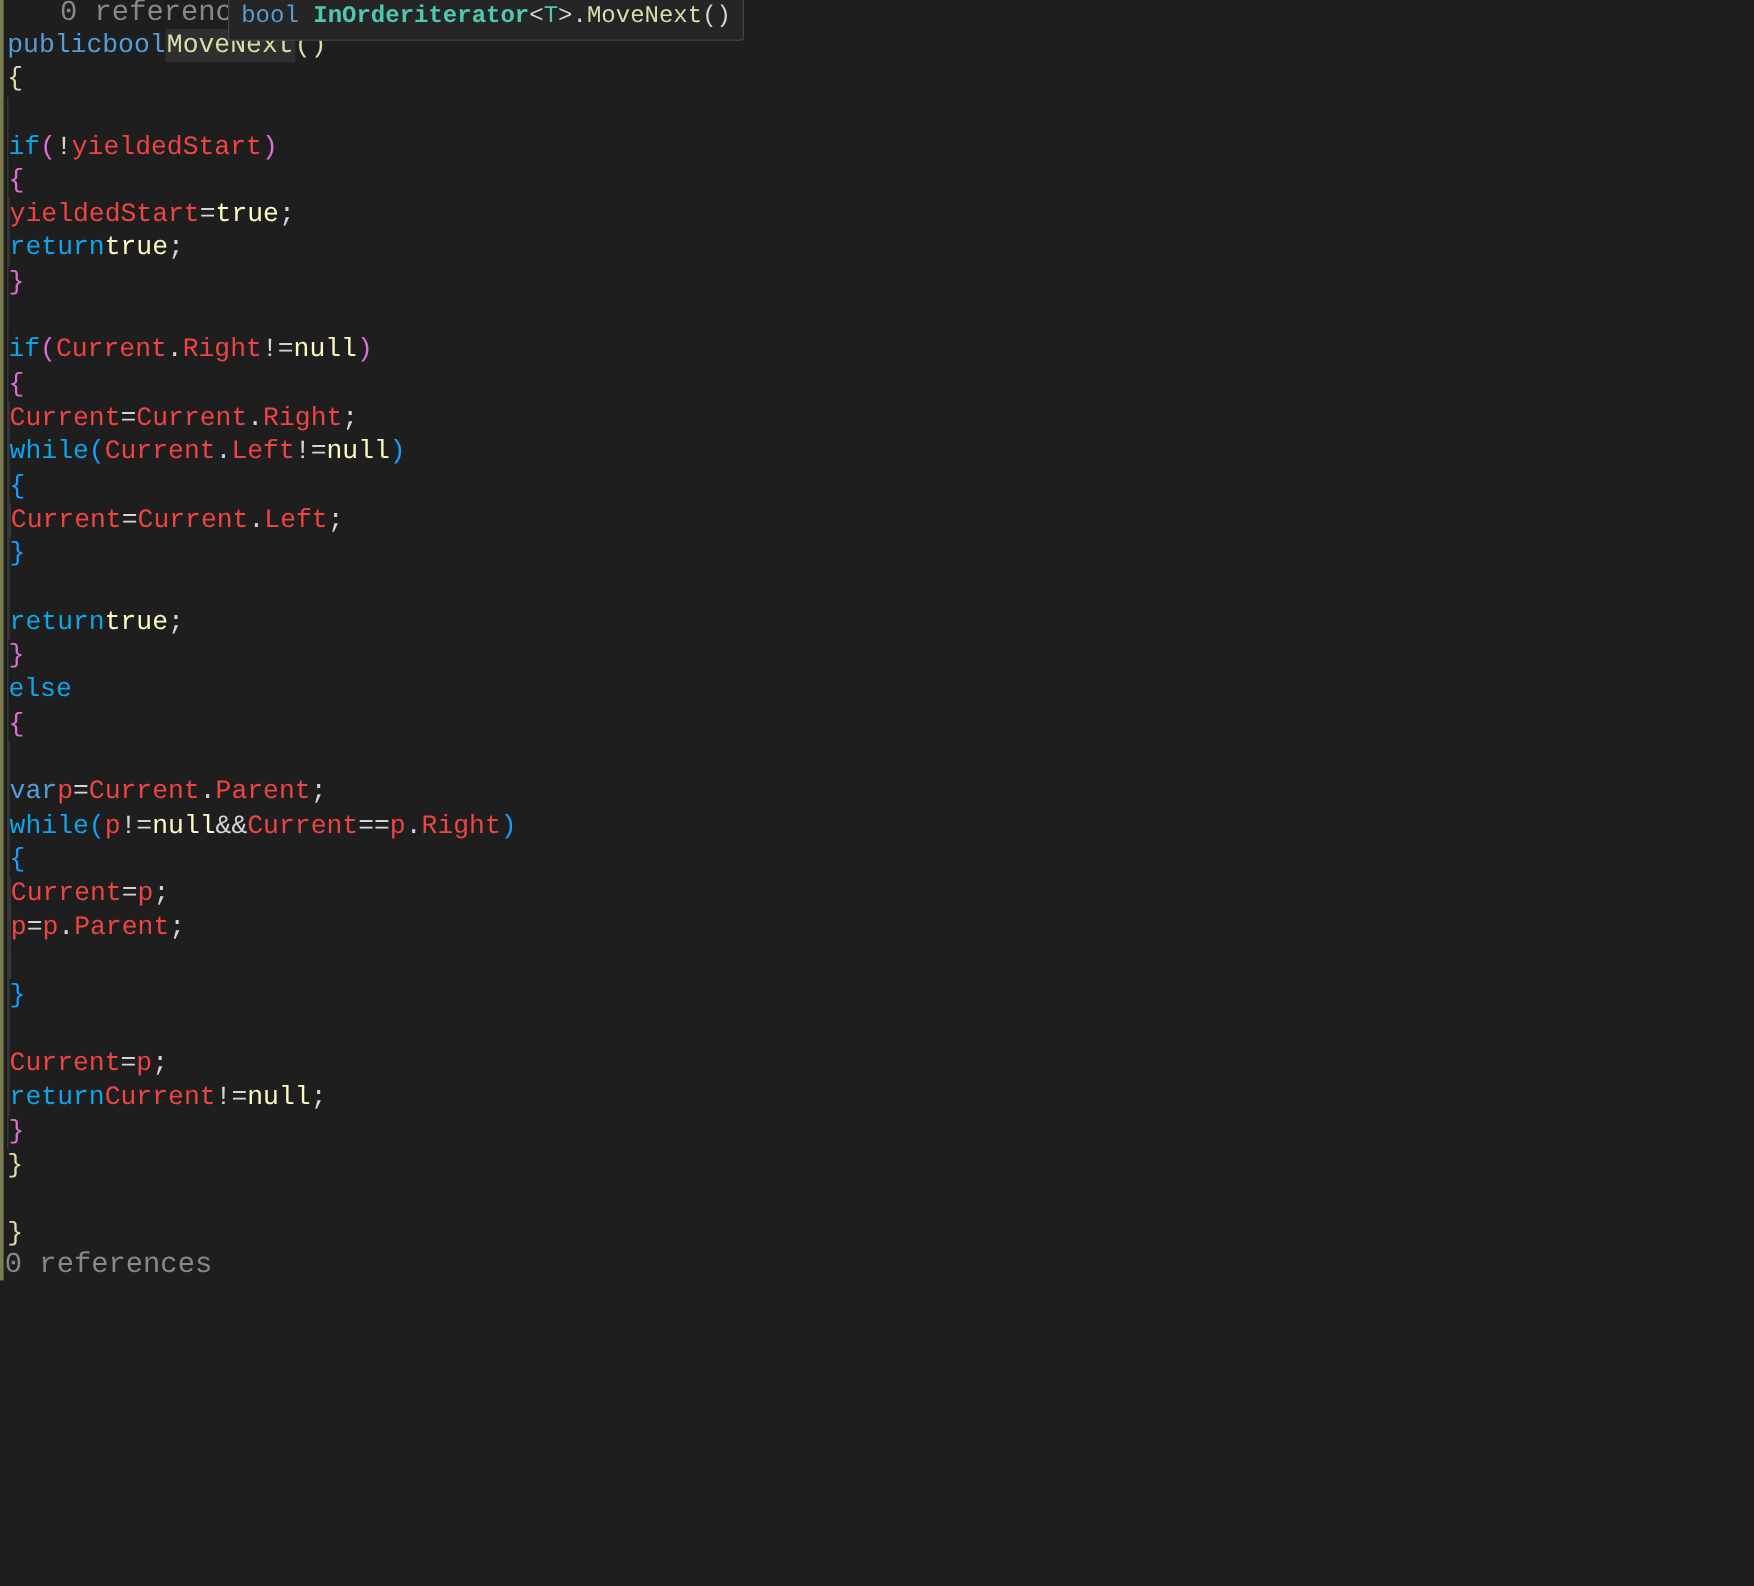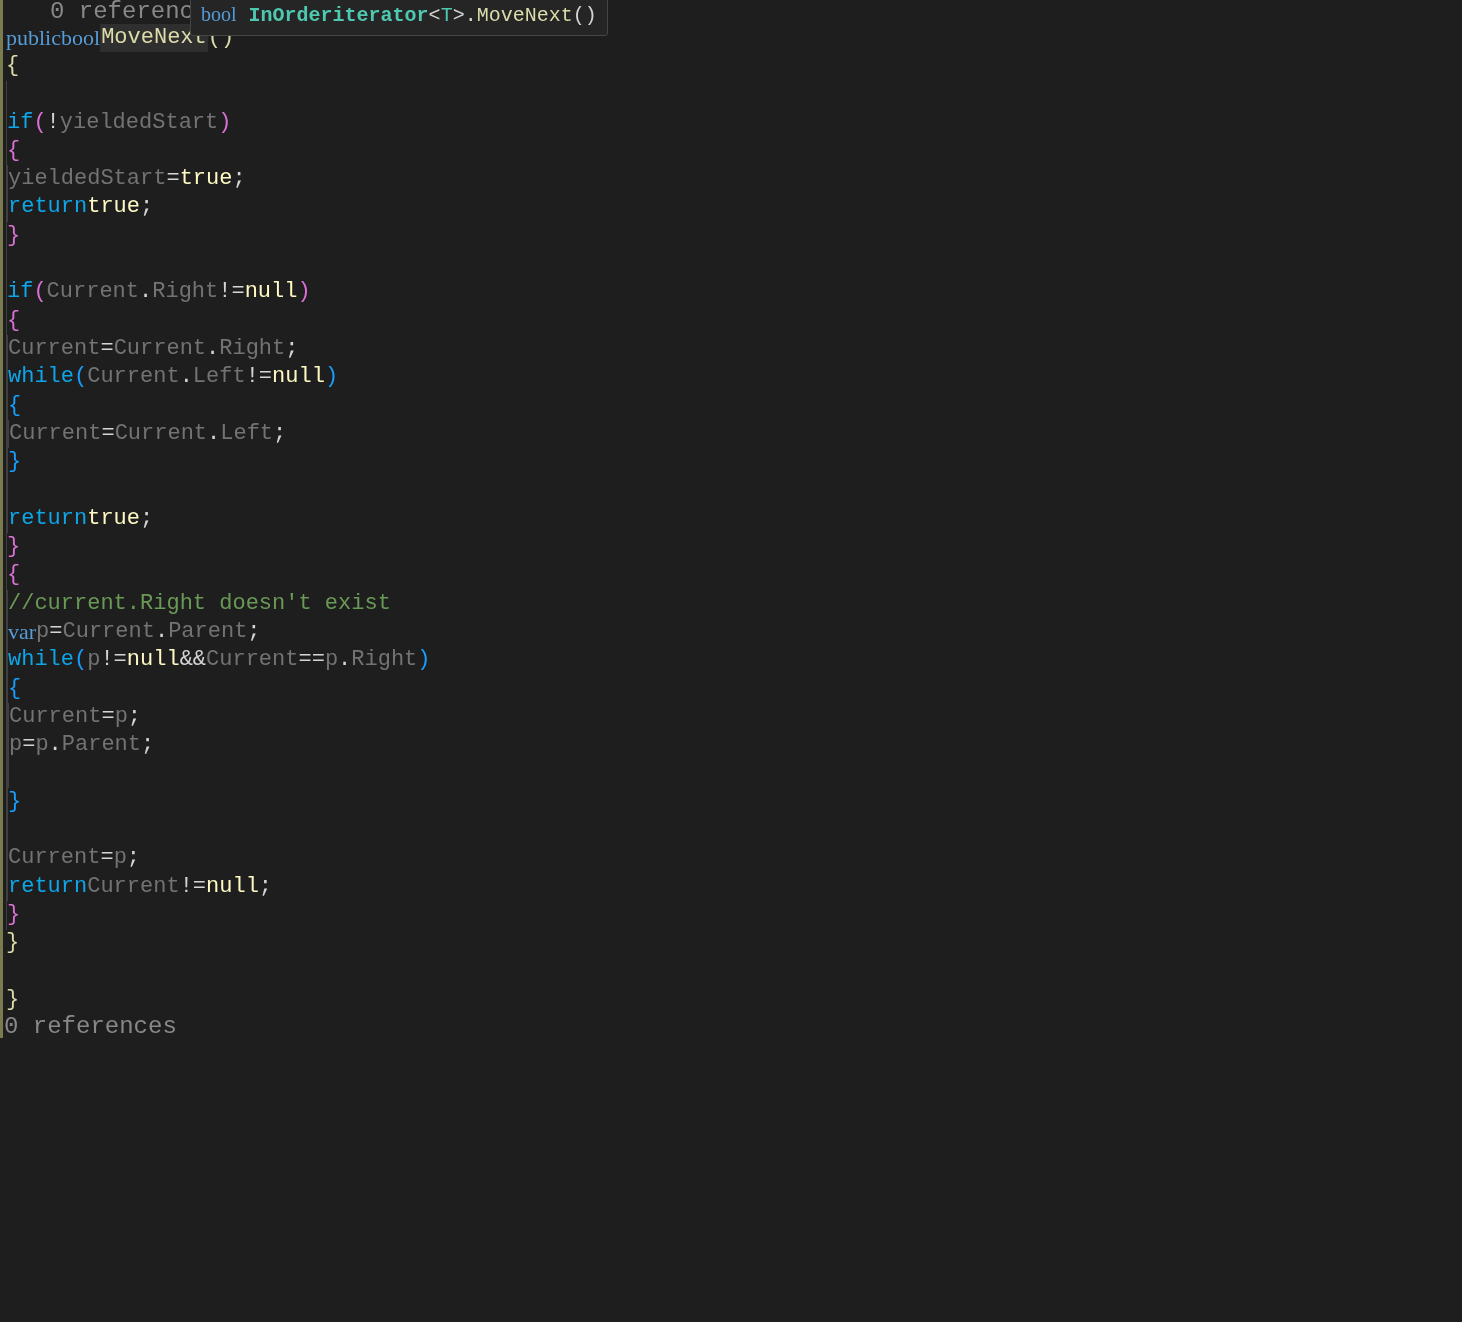--- a/index.html
+++ b/index.html
@@ -39,24 +39,24 @@
     font-size: 24px;
     height: 24px;
     padding-left: 50px;
     display: flex;
     align-items: center;
   }
   .codelens.bottom {
     padding-left: 4px;
   }
   
-  .kw     { color: #569cd6; font-family: Liberation Serif, serif; }
+  .kw     { color: #569cd6; }
   .kw-ctl { color: #0ea5e9; margin-top: 36px; }
   .method { color: #dcdcaa; }
-  .var    { color: #737373; }
+  .var    { color: #ef4444; }
   .punc   { color: #d4d4d4; }
   .ybrace { color: #dcdcaa; }
   .pbrace { color: #da70d6; }
   .bbrace { color: #179fff; }
   .yparen { color: #dcdcaa; }
   .pparen { color: #da70d6; }
   .bparen { color: #179fff; }
   .comment{ color: #6a9955; }
   .lit    { color: #fef9c3; }
   .op     { color: #d4d4d4; }
@@ -148,24 +148,25 @@
     <div class="line">    <span class="guide"></span>   <span class="guide"></span>   <span class="guide"></span>   <span class="var">Current</span> <span class="op">=</span> <span class="var">Current</span><span class="punc">.</span><span class="var">Left</span><span class="punc">;</span></div>
 
     <div class="line">    <span class="guide"></span>   <span class="guide"></span>   <span class="bbrace">}</span></div>
 
     <div class="line">    <span class="guide"></span>   <span class="guide"></span></div>
 
     <div class="line">    <span class="guide"></span>   <span class="guide"></span>   <span class="kw-ctl">return</span> <span class="lit">true</span><span class="punc">;</span></div>
 
     <div class="line">    <span class="guide"></span>   <span class="pbrace">}</span></div>
 
+    <div class="line">    <span class="guide"></span>   <span class="kw-ctl">else</span></div>
 
     <div class="line">    <span class="guide"></span>   <span class="pbrace">{</span></div>
 
-    <div class="line">    <span class="guide"></span>   <span class="guide"></span>   <span class="comment">//current.Right doesn't exist</span></div>
+    <div class="line">    <span class="guide"></span>   <span class="guide"></span>   </div>
 
     <div class="line">    <span class="guide"></span>   <span class="guide"></span>   <span class="kw">var</span> <span class="var">p</span> <span class="op">=</span> <span class="var">Current</span><span class="punc">.</span><span class="var">Parent</span><span class="punc">;</span></div>
 
     <div class="line">    <span class="guide"></span>   <span class="guide"></span>   <span class="kw-ctl">while</span><span class="bparen">(</span><span class="var">p</span> <span class="op">!=</span> <span class="lit">null</span> <span class="op">&amp;&amp;</span> <span class="var">Current</span> <span class="op">==</span> <span class="var">p</span><span class="punc">.</span><span class="var">Right</span><span class="bparen">)</span></div>
 
     <div class="line">    <span class="guide"></span>   <span class="guide"></span>   <span class="bbrace">{</span></div>
 
     <div class="line">    <span class="guide"></span>   <span class="guide"></span>   <span class="guide"></span>   <span class="var">Current</span> <span class="op">=</span> <span class="var">p</span><span class="punc">;</span></div>
 
     <div class="line">    <span class="guide"></span>   <span class="guide"></span>   <span class="guide"></span>   <span class="var">p</span> <span class="op">=</span> <span class="var">p</span><span class="punc">.</span><span class="var">Parent</span><span class="punc">;</span></div>

